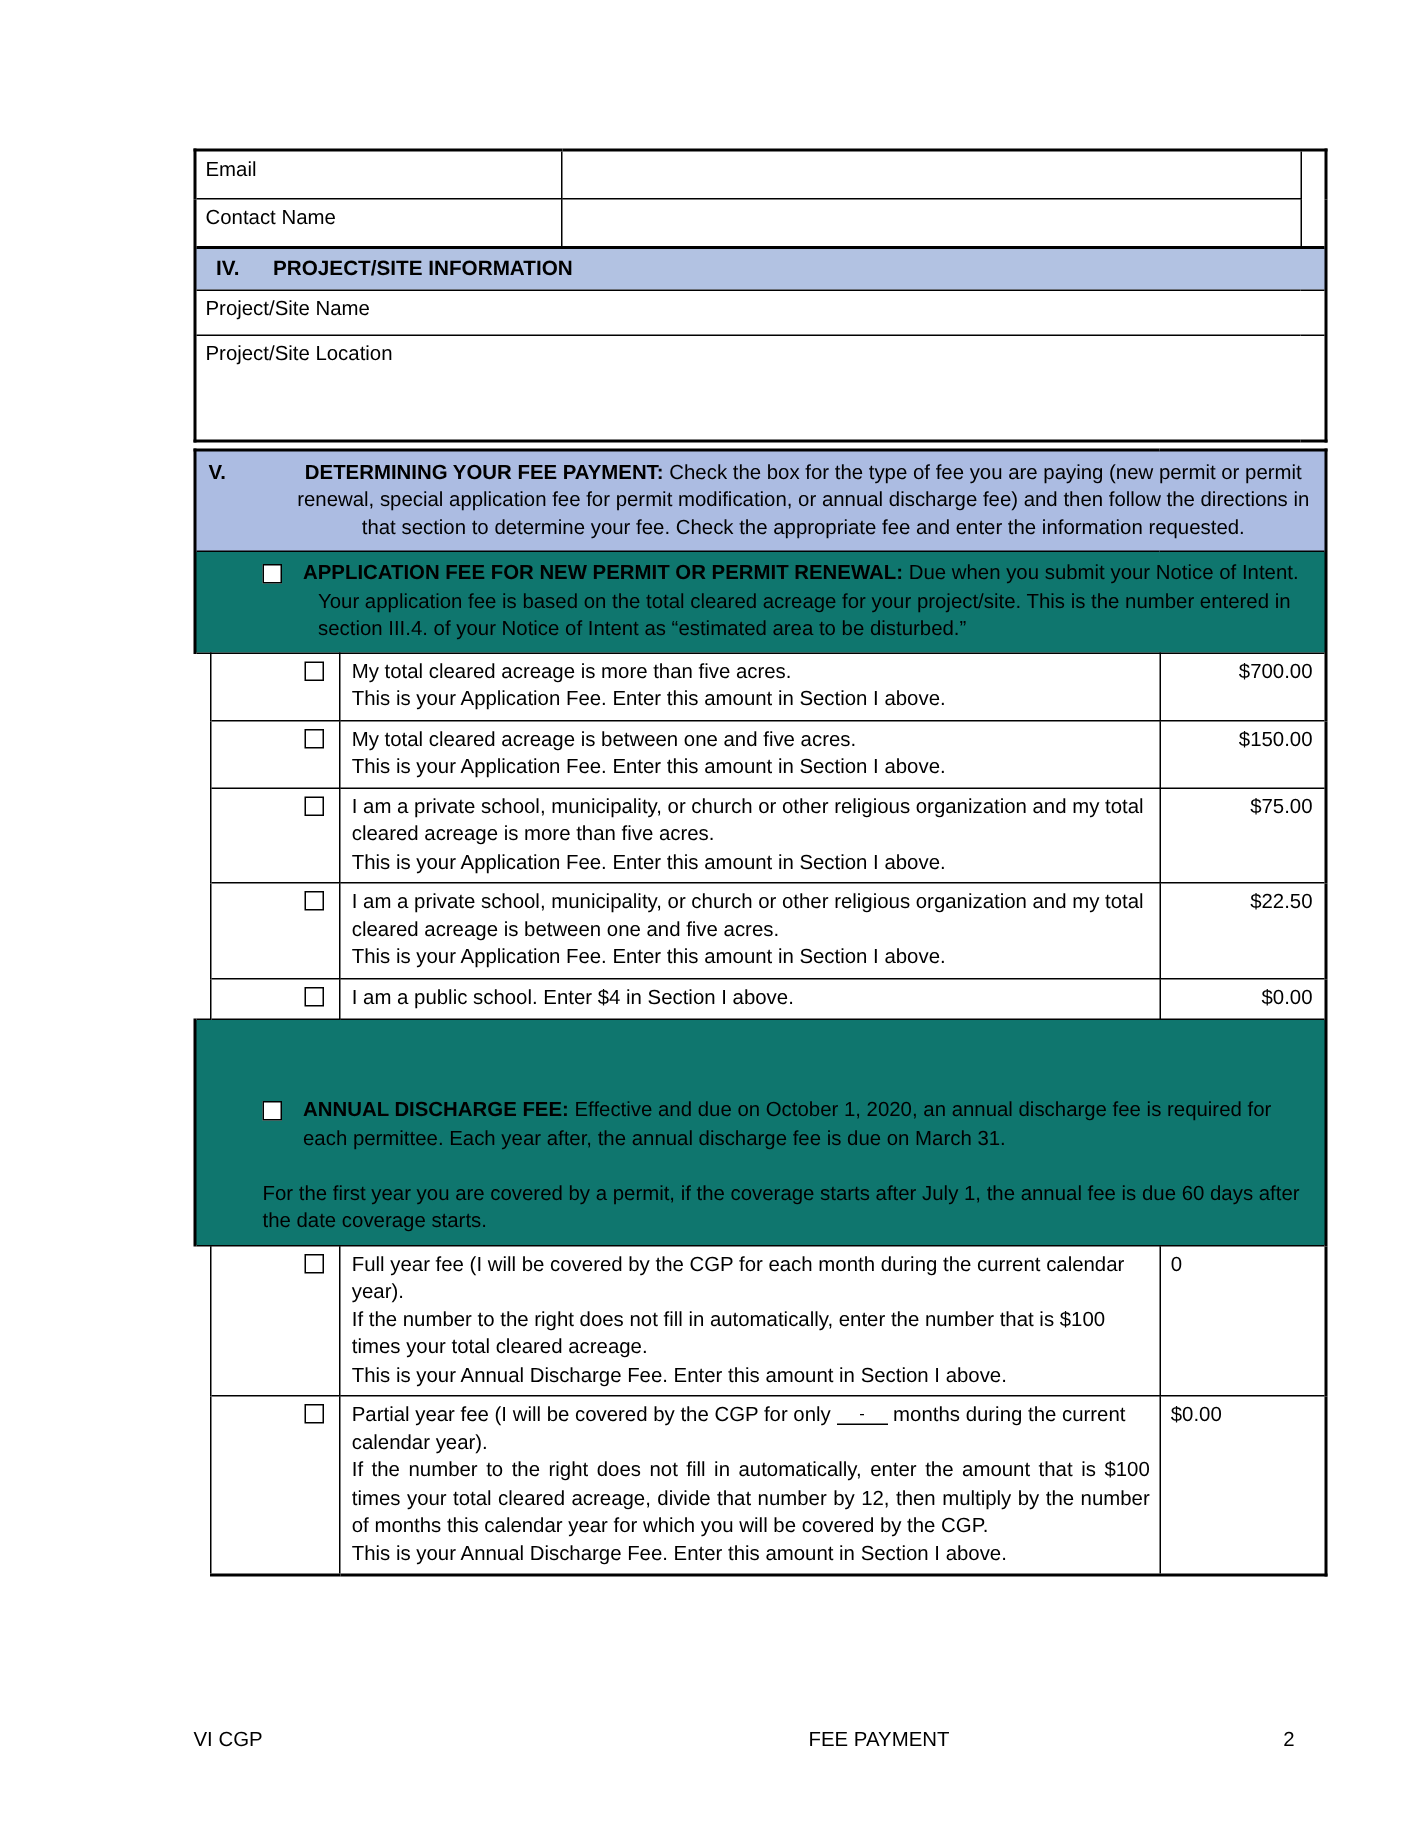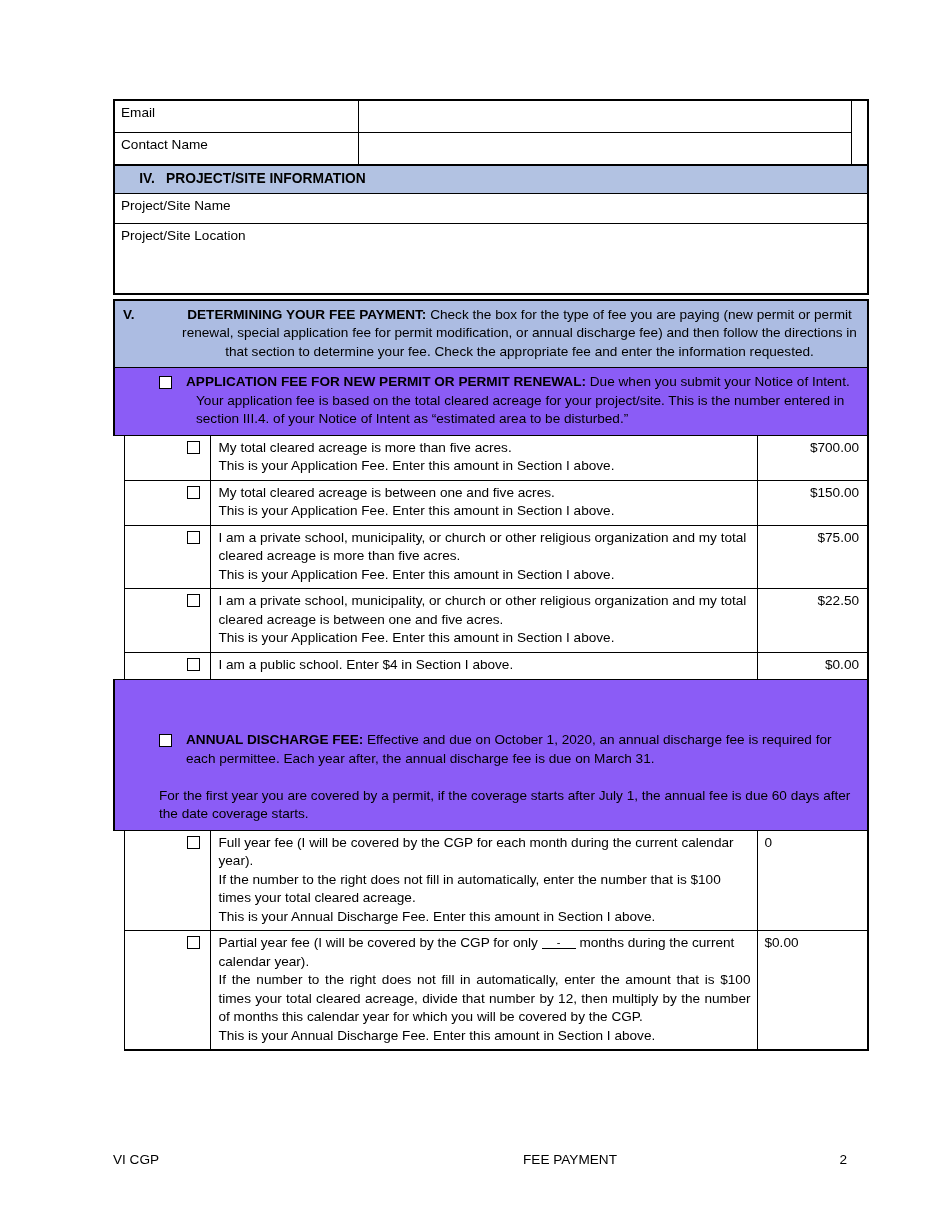--- a/index.html
+++ b/index.html
@@ -10,21 +10,21 @@
   body {
     width: 950px;
     height: 1230px;
     font-family: "Liberation Sans", sans-serif;
     color: #000000;
     position: relative;
     overflow: hidden;
   }
   .page {
     position: absolute;
-    left: 0; top: 0;
+    left: 16px; top: 0;
     width: 784px;
     height: 1230px;
   }
 
   
   .tbl {
     border-collapse: collapse;
     table-layout: fixed;
     font-size: 13.6px;
     line-height: 1.36;
@@ -52,21 +52,20 @@
     background: #b2c2e2;
     font-weight: bold;
     font-size: 13.8px;
     padding-top: 4px;
     padding-bottom: 4px;
   }
   .blue-bar .numeral {
     display: inline-block;
     width: 38px;
     padding-left: 7px;
-    text-align: center;
   }
 
   
   #block2 {
     position: absolute;
     left: 113px;
     top: 299px;
     width: 754px;
   }
   .secv-head td {
@@ -80,21 +79,21 @@
     font-weight: bold;
   }
   .secv-wrap {
     position: relative;
     padding-left: 57px;
   }
   .secv-wrap p { margin: 0; text-align: center; }
   .secv-wrap b { font-weight: bold; }
 
   .grayband td {
-    background: #8b5cf6;
+    background: #0f766e;
     padding: 5px 8px 6px 8px;
   }
   .hang {
     position: relative;
     padding-left: 63px;
   }
   .hang .cb-abs {
     position: absolute;
     left: 36px;
     top: 2px;

